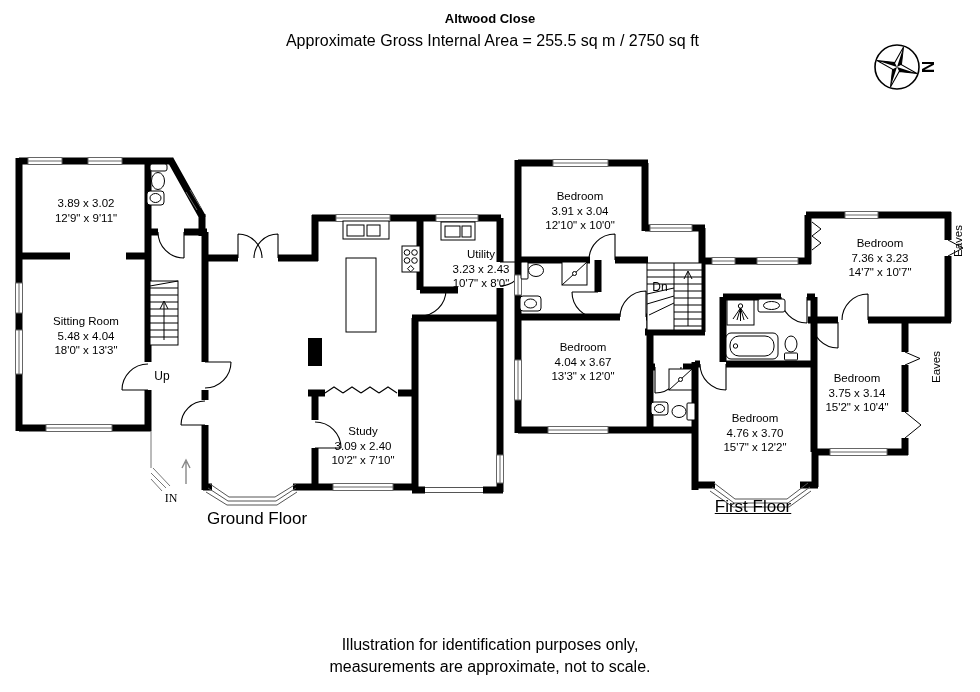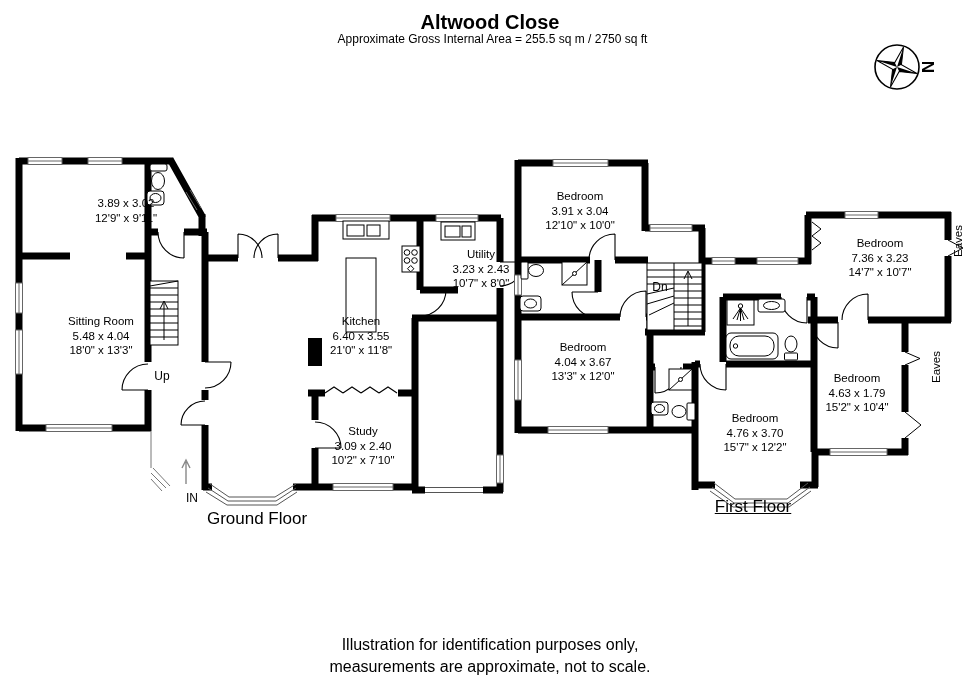--- a/index.html
+++ b/index.html
@@ -1,21 +1,21 @@
 <!DOCTYPE html>
 <html><head>
 <meta charset="utf-8">
 <style>
   html,body { margin:0; padding:0; background:#fff; }
   body { width:980px; height:692px; font-family:"Liberation Sans", sans-serif; color:#000; }
   .plan { position:relative; width:980px; height:692px; overflow:hidden; background:#fff; }
   .drawing { position:absolute; left:0; top:0; }
   .txt { position:absolute; text-align:center; white-space:nowrap; }
-  .hdr-title { left:0; right:0; top:11px; font-size:20px; font-weight:bold; }
-  .hdr-sub   { left:5px; right:0; top:32px; font-size:12px; }
+  .hdr-title { left:0; right:0; top:11px; font-size:13px; font-weight:bold; }
+  .hdr-sub   { left:5px; right:0; top:32px; font-size:16px; }
   .lbl { font-size:11.5px; line-height:1.27; transform:translateX(-50%); }
   .small { font-size:12px; transform:translateX(-50%);margin-top:30px; }
   .floorname { font-size:17px; transform:translateX(-50%); }
   .eaves { font-size:11.5px; transform:translate(-50%,-50%) rotate(-90deg); }
   .north { font-size:17px; font-weight:bold; transform:translate(-50%,-50%) rotate(90deg); }
   .footer1 { left:0; right:0; top:636px; font-size:16px; }
   .footer2 { left:0; right:0; top:658px; font-size:16px; }
 </style>
 </head>
 <body>
@@ -229,67 +229,62 @@
       <circle cx="735.5" cy="346" r="2.2"></circle>
       <ellipse cx="791" cy="344" rx="6" ry="8"></ellipse>
       <rect x="784.5" y="353" width="13" height="7" rx="1"></rect>
     </g>
   </svg>
 
   <div class="txt hdr-title">Altwood Close</div>
   <div class="txt hdr-sub">Approximate Gross Internal Area = 255.5 sq m / 2750 sq ft</div>
   <div class="txt north" style="left:927px; top:67px;">N</div>
 
-  <div class="txt lbl" style="left:86px; top:196px;margin-left:40px;">
+  <div class="txt lbl" style="left:86px; top:196px;">
     <div>3.89 x 3.02</div>
     <div>12'9" x 9'11"</div>
   </div>
-  <div class="txt lbl" style="left:86px; top:314px;margin-left:15px;">
+  <div class="txt lbl" style="left:86px; top:314px;">
     <div>Sitting Room</div>
     <div>5.48 x 4.04</div>
     <div>18'0" x 13'3"</div>
   </div>
   <div class="txt small" style="left:162px; top:339px;">Up</div>
-  <div class="txt lbl" style="left:361px; top:314px;">
-    <div>Kitchen</div>
-    <div>6.40 x 3.55</div>
-    <div>21'0" x 11'8"</div>
-  </div>
   <div class="txt lbl" style="left:449px; top:247px;margin-left:32px;">
     <div>Utility</div>
     <div>3.23 x 2.43</div>
     <div>10'7" x 8'0"</div>
   </div>
   <div class="txt lbl" style="left:363px; top:424px;">
     <div>Study</div>
     <div>3.09 x 2.40</div>
     <div>10'2" x 7'10"</div>
   </div>
-  <div class="txt small" style="left:192px; top:461px;">IN</div>
+  <div class="txt small" style="left:171px; top:461px;font-family:Liberation Serif, serif;">IN</div>
   <div class="txt floorname" style="left:257px; top:509px;">Ground Floor</div>
 
   <div class="txt lbl" style="left:580px; top:189px;">
     <div>Bedroom</div>
     <div>3.91 x 3.04</div>
     <div>12'10" x 10'0"</div>
   </div>
   <div class="txt small" style="left:660px; top:250px;">Dn</div>
   <div class="txt lbl" style="left:583px; top:340px;">
     <div>Bedroom</div>
     <div>4.04 x 3.67</div>
     <div>13'3" x 12'0"</div>
   </div>
   <div class="txt lbl" style="left:880px; top:236px;">
     <div>Bedroom</div>
     <div>7.36 x 3.23</div>
     <div>14'7" x 10'7"</div>
   </div>
   <div class="txt lbl" style="left:857px; top:371px;">
     <div>Bedroom</div>
-    <div>4.63 x 1.79</div>
+    <div>3.75 x 3.14</div>
     <div>15'2" x 10'4"</div>
   </div>
   <div class="txt lbl" style="left:755px; top:411px;">
     <div>Bedroom</div>
     <div>4.76 x 3.70</div>
     <div>15'7" x 12'2"</div>
   </div>
   <div class="txt eaves" style="left:958px; top:241px;">Eaves</div>
   <div class="txt eaves" style="left:936px; top:367px;">Eaves</div>
   <div class="txt floorname" style="left:753px; top:497px;text-decoration:underline;">First Floor</div>

